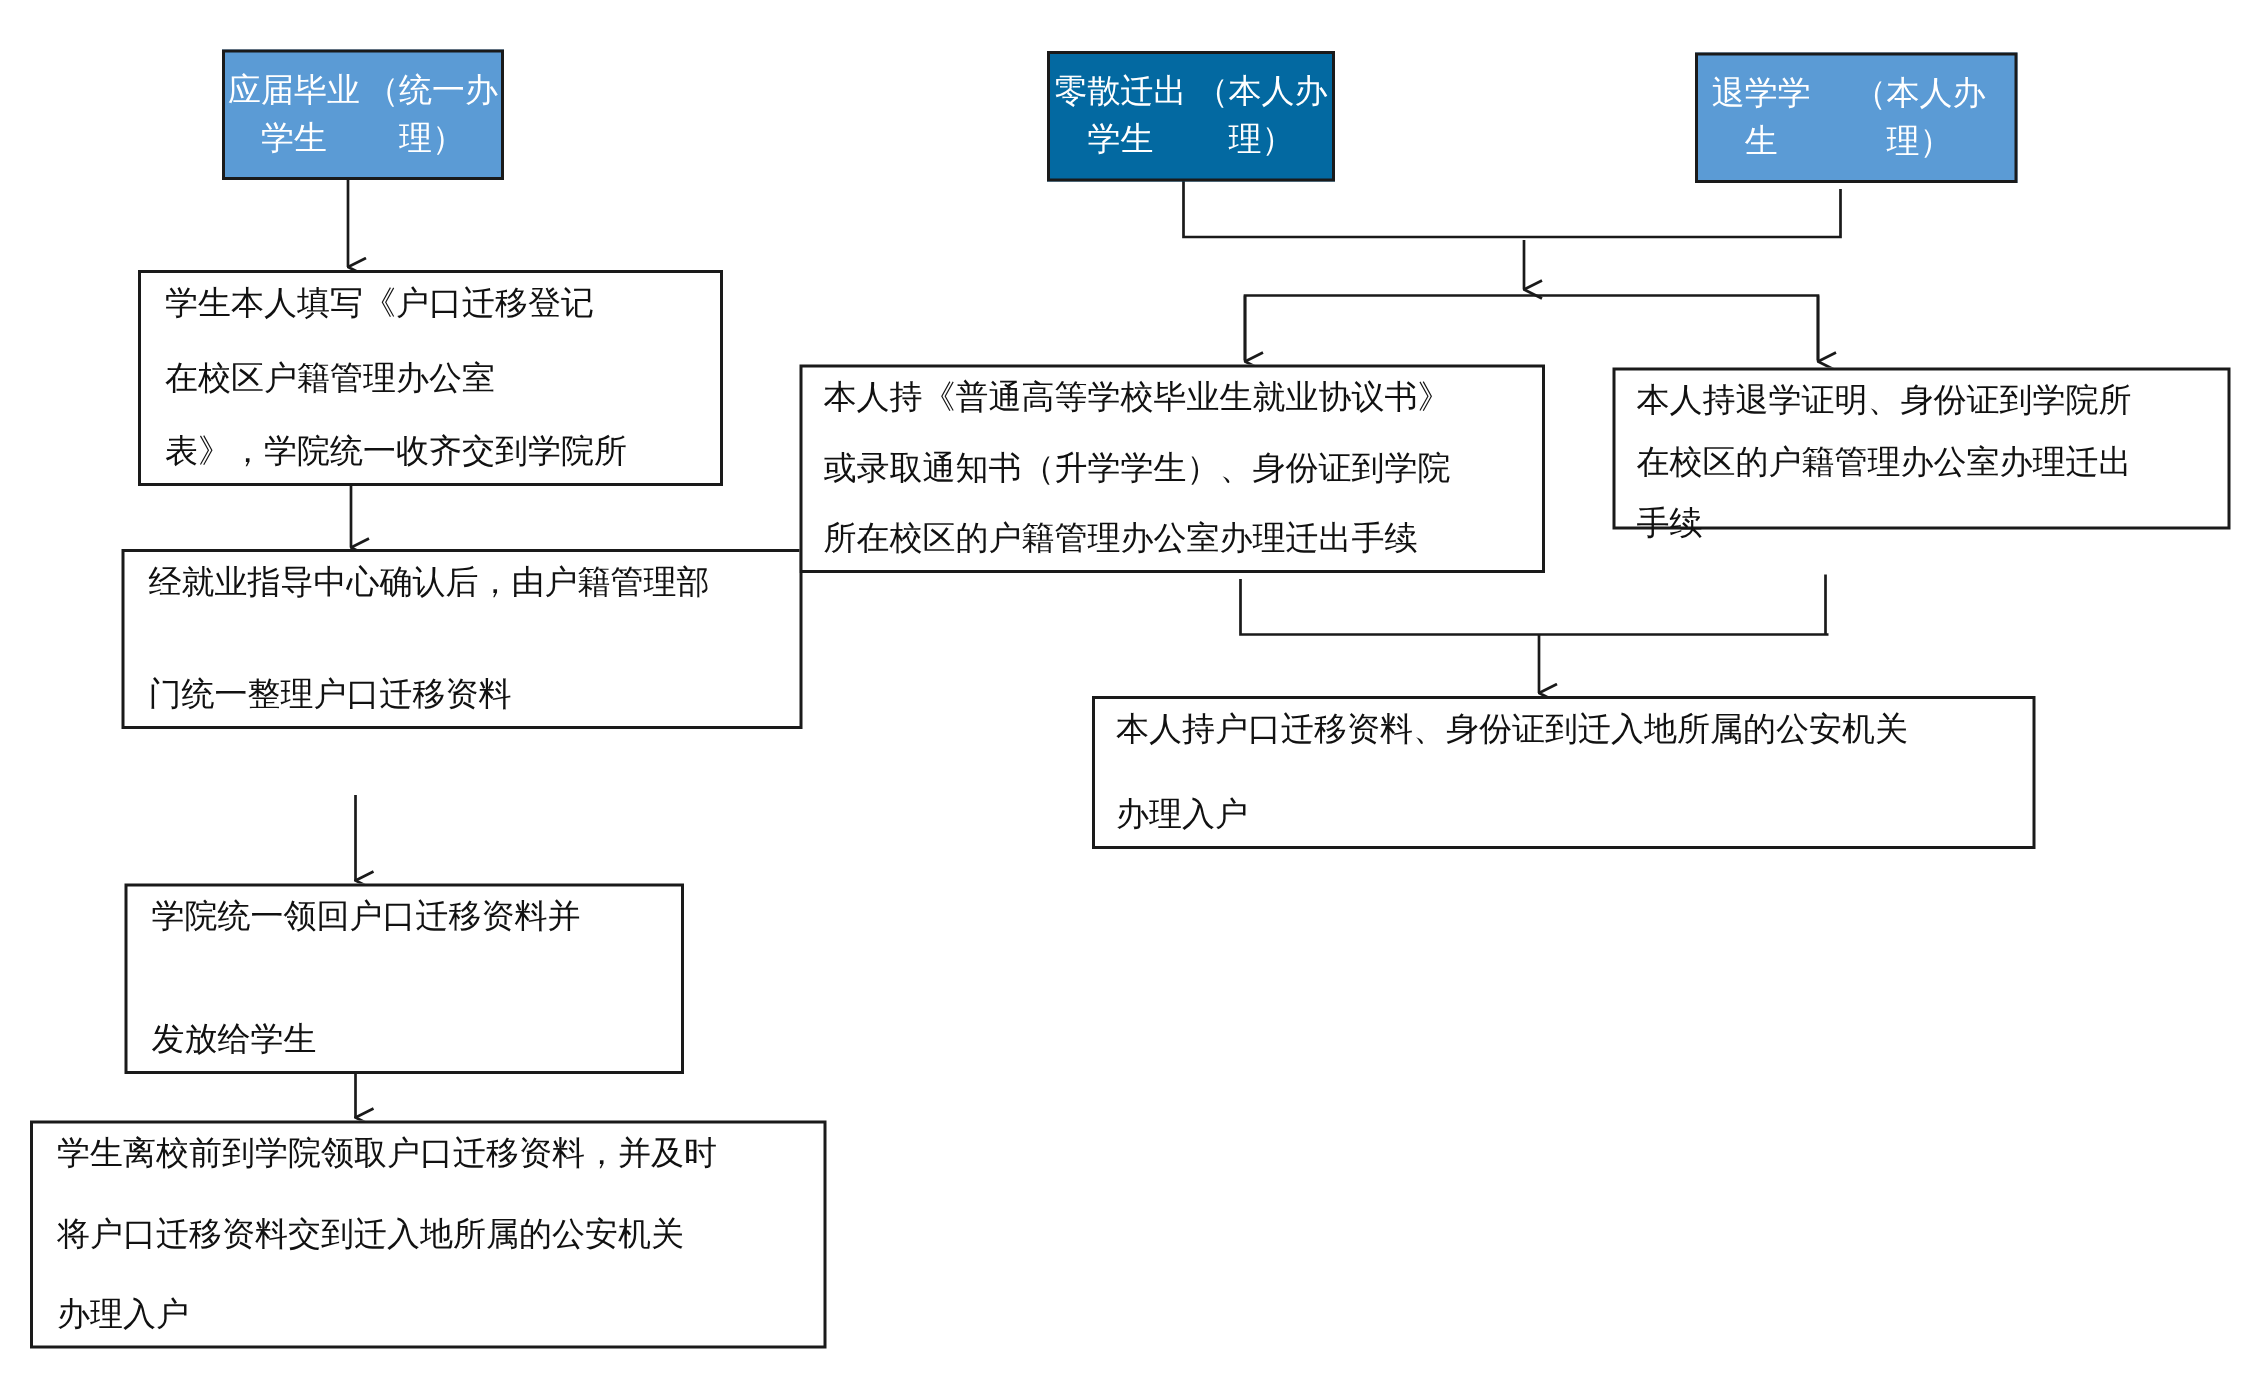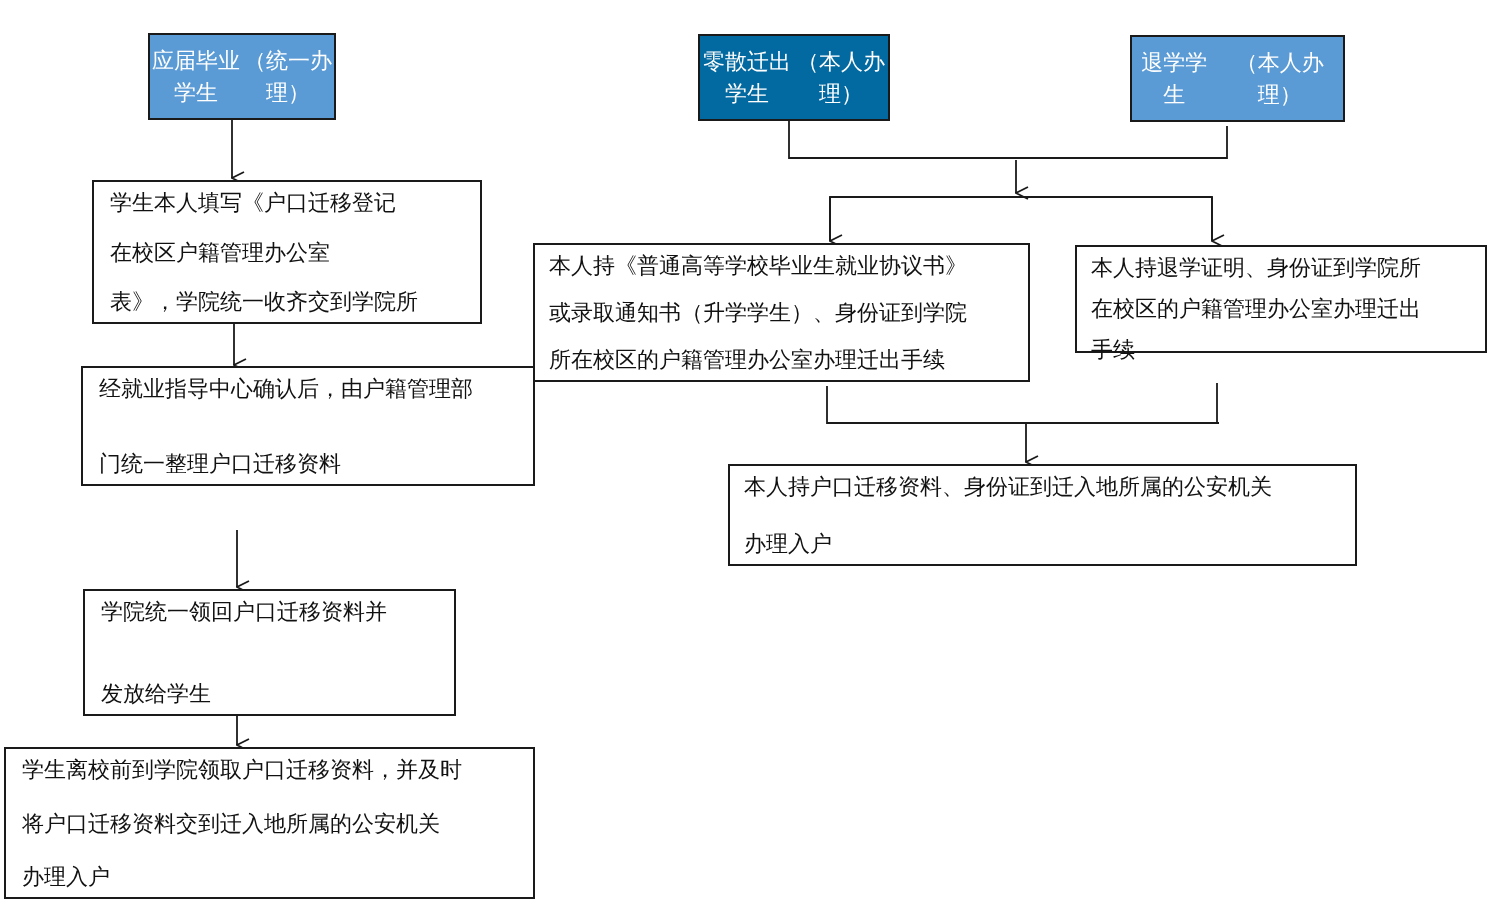--- a/index.html
+++ b/index.html
@@ -55,21 +55,21 @@
 <div class="box step" style="left:50px; top:366px; width:454px; height:120px; padding-left:16px;margin-left:31px;">
   <span>经就业指导中心确认后，由户籍管理部</span>
   <span>门统一整理户口迁移资料</span>
 </div>
 
 <div class="box step" style="left:83px; top:589px; width:373px; height:127px; padding-left:16px;">
   <span>学院统一领回户口迁移资料并</span>
   <span>发放给学生</span>
 </div>
 
-<div class="box step" style="left:4px; top:747px; width:531px; height:152px; padding-left:16px;">
+<div class="box step" style="left:20px; top:747px; width:531px; height:152px; padding-left:16px;">
   <span>学生离校前到学院领取户口迁移资料，并及时</span>
   <span>将户口迁移资料交到迁入地所属的公安机关</span>
   <span>办理入户</span>
 </div>
 
 <div class="box head green" style="left:698px; top:34px; width:192px; height:87px;">
   <span>零散迁出学生</span>
   <span>（本人办理）</span>
 </div>
 

